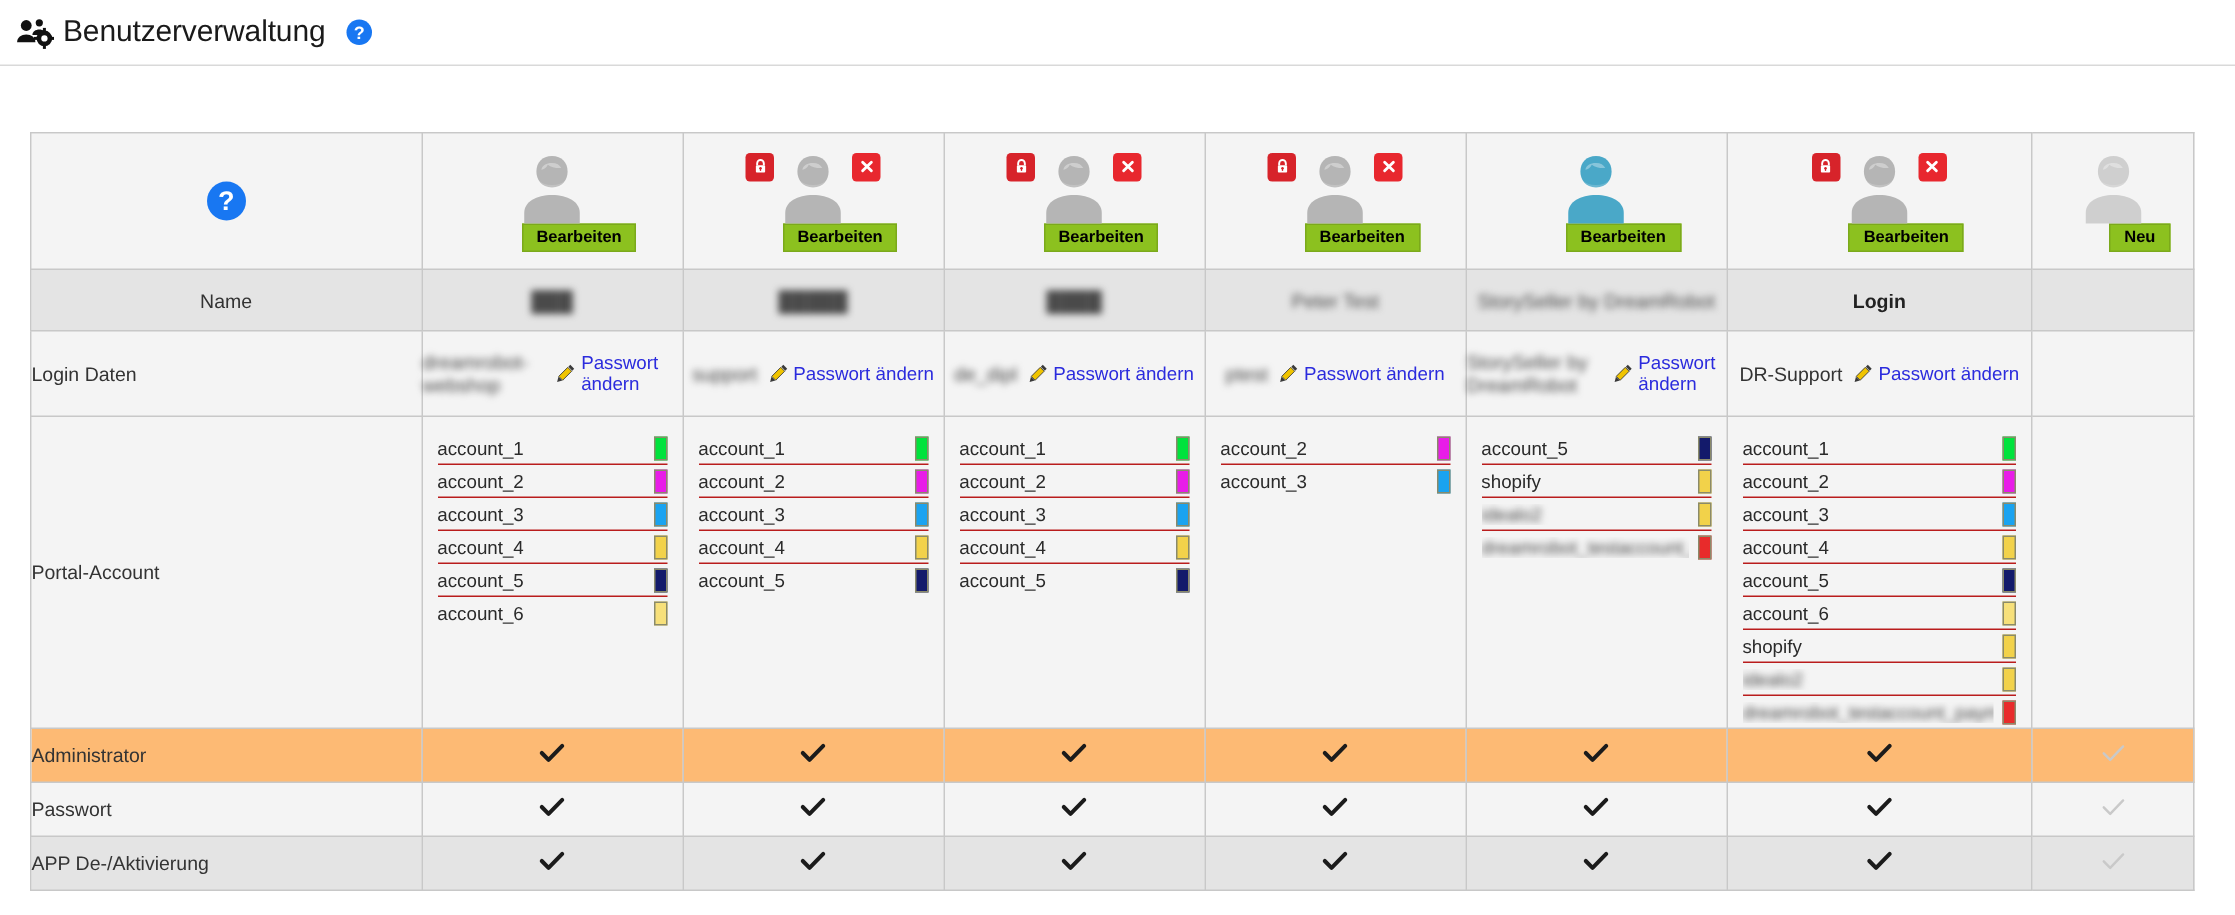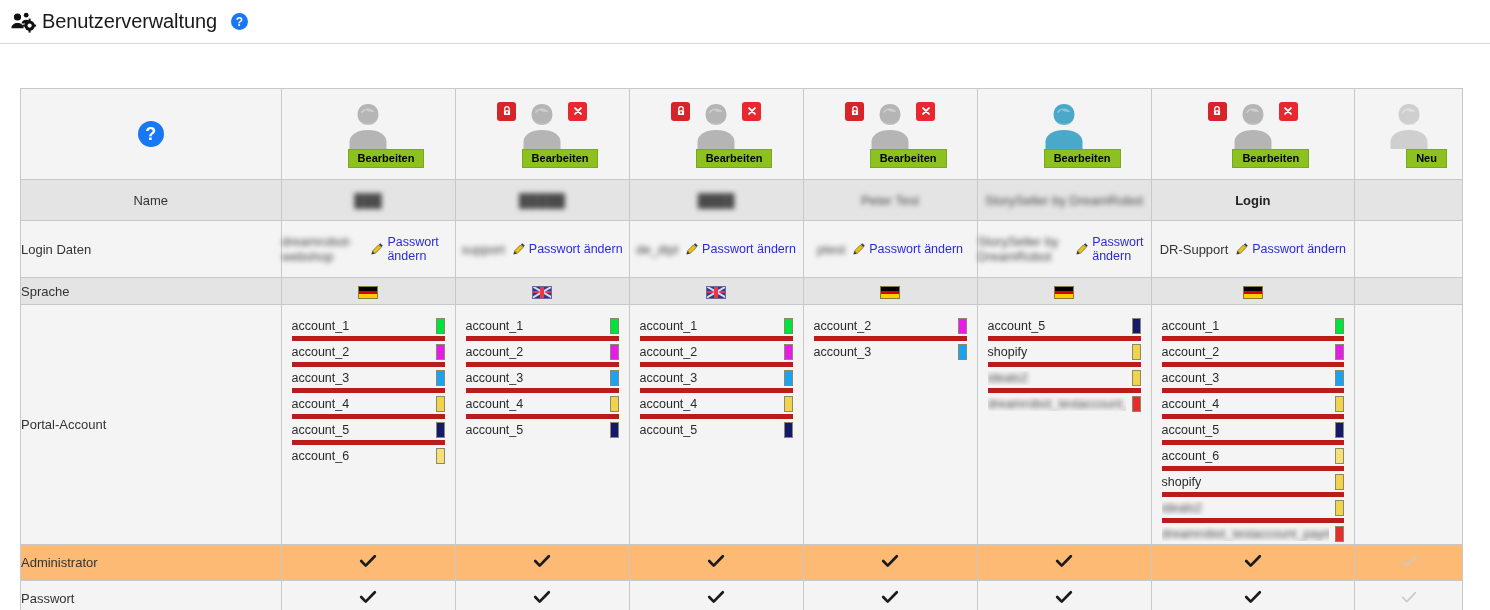--- a/index.html
+++ b/index.html
@@ -178,21 +178,21 @@
   .gbx i{position:absolute;left:-30%;right:-30%;top:42%;height:14%;background:#d8d8e8;}
   .gbx i.a{transform:rotate(30deg);}
   .gbx i.b{transform:rotate(-30deg);}
 
   
   .acct-list{
     padding:10px 10px 0 10px;
   }
   .acct{
     display:flex;align-items:center;justify-content:space-between;
-    border-bottom:5px solid #b91c1c;
+    border-bottom:1px solid #b91c1c;
     height:21px;
     font-size:12.5px;color:#2a2a2a;
     gap:6px;
   }
   .acct:last-child{border-bottom:none;}
   .acct .nm{
     overflow:hidden;white-space:nowrap;text-overflow:clip;
     flex:1 1 auto;text-align:left;
   }
   .chip{
@@ -509,36 +509,20 @@
                     <path d="M10.2 1.2l2.6 2.6-1.3 1.3-2.6-2.6z" fill="#3a3a3a"></path>
                     <path d="M8.5 2.9l2.6 2.6-6 6-2.6-2.6z" fill="#f0c400" stroke="#3a3a3a" stroke-width="0.6"></path>
                     <path d="M2.3 9.1l2.6 2.6-3.5.9z" fill="#3a3a3a"></path>
                   </svg></span>
               </div>
               <a class="pw-link" href="#">Passwort ändern</a>
             </div>
           </td>
           <td></td>
         </tr>
-      <tr class="r-sprache" id="row-sprache">
-          <td class="rowlabel">Sprache</td>
-          <td class="cellcenter"><span class="flag flag-de"></span></td>
-          <td class="cellcenter"><span class="flag flag-gb"><span class="gbx">
-                <i class="a"></i>
-                <i class="b"></i>
-              </span></span></td>
-          <td class="cellcenter"><span class="flag flag-gb"><span class="gbx">
-                <i class="a"></i>
-                <i class="b"></i>
-              </span></span></td>
-          <td class="cellcenter"><span class="flag flag-de"></span></td>
-          <td class="cellcenter"><span class="flag flag-de"></span></td>
-          <td class="cellcenter"><span class="flag flag-de"></span></td>
-          <td></td>
-        </tr>
       <tr class="r-portal" id="row-portal">
           <td class="rowlabel" style="vertical-align: middle;">Portal-Account</td>
           <td>
             <div class="acct-list">
               <div class="acct">
                 <span class="nm"><span>account_1</span></span>
                 <span class="chip" style="background: rgb(0, 227, 60);"></span>
               </div>
               <div class="acct">
                 <span class="nm"><span>account_2</span></span>

